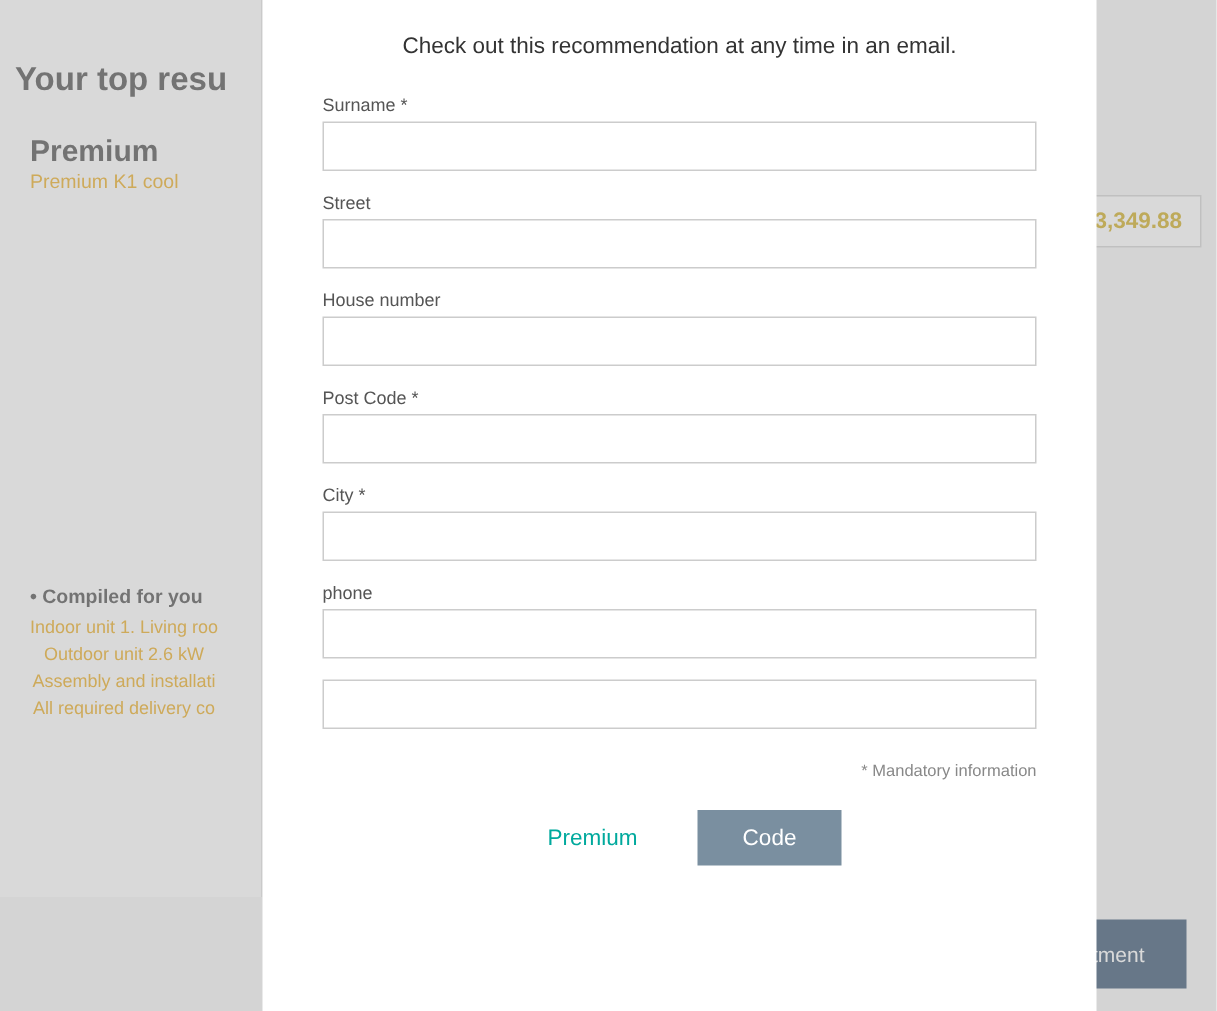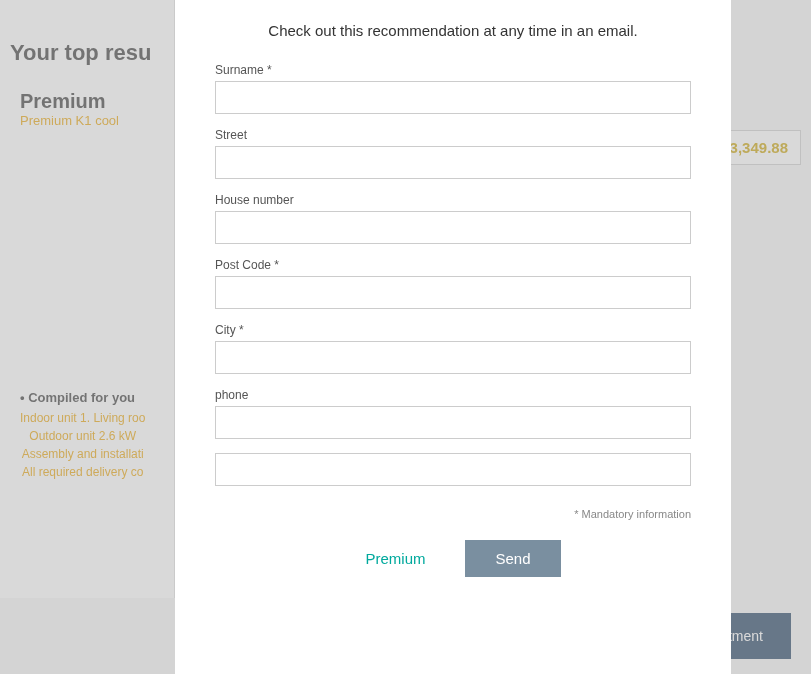--- a/index.html
+++ b/index.html
@@ -291,16 +291,16 @@
     <input class="form-input" type="email" style="">
   </div>
 
   <p class="mandatory-note">* Mandatory information</p>
 
   <div class="modal-actions">
     <button class="btn-conclude">
       <span>Premium</span>
     </button>
     <button class="btn-send">
-      <span>Send</span>
+      <span>Code</span>
     </button>
   </div>
 </div>
 
 </body></html>

